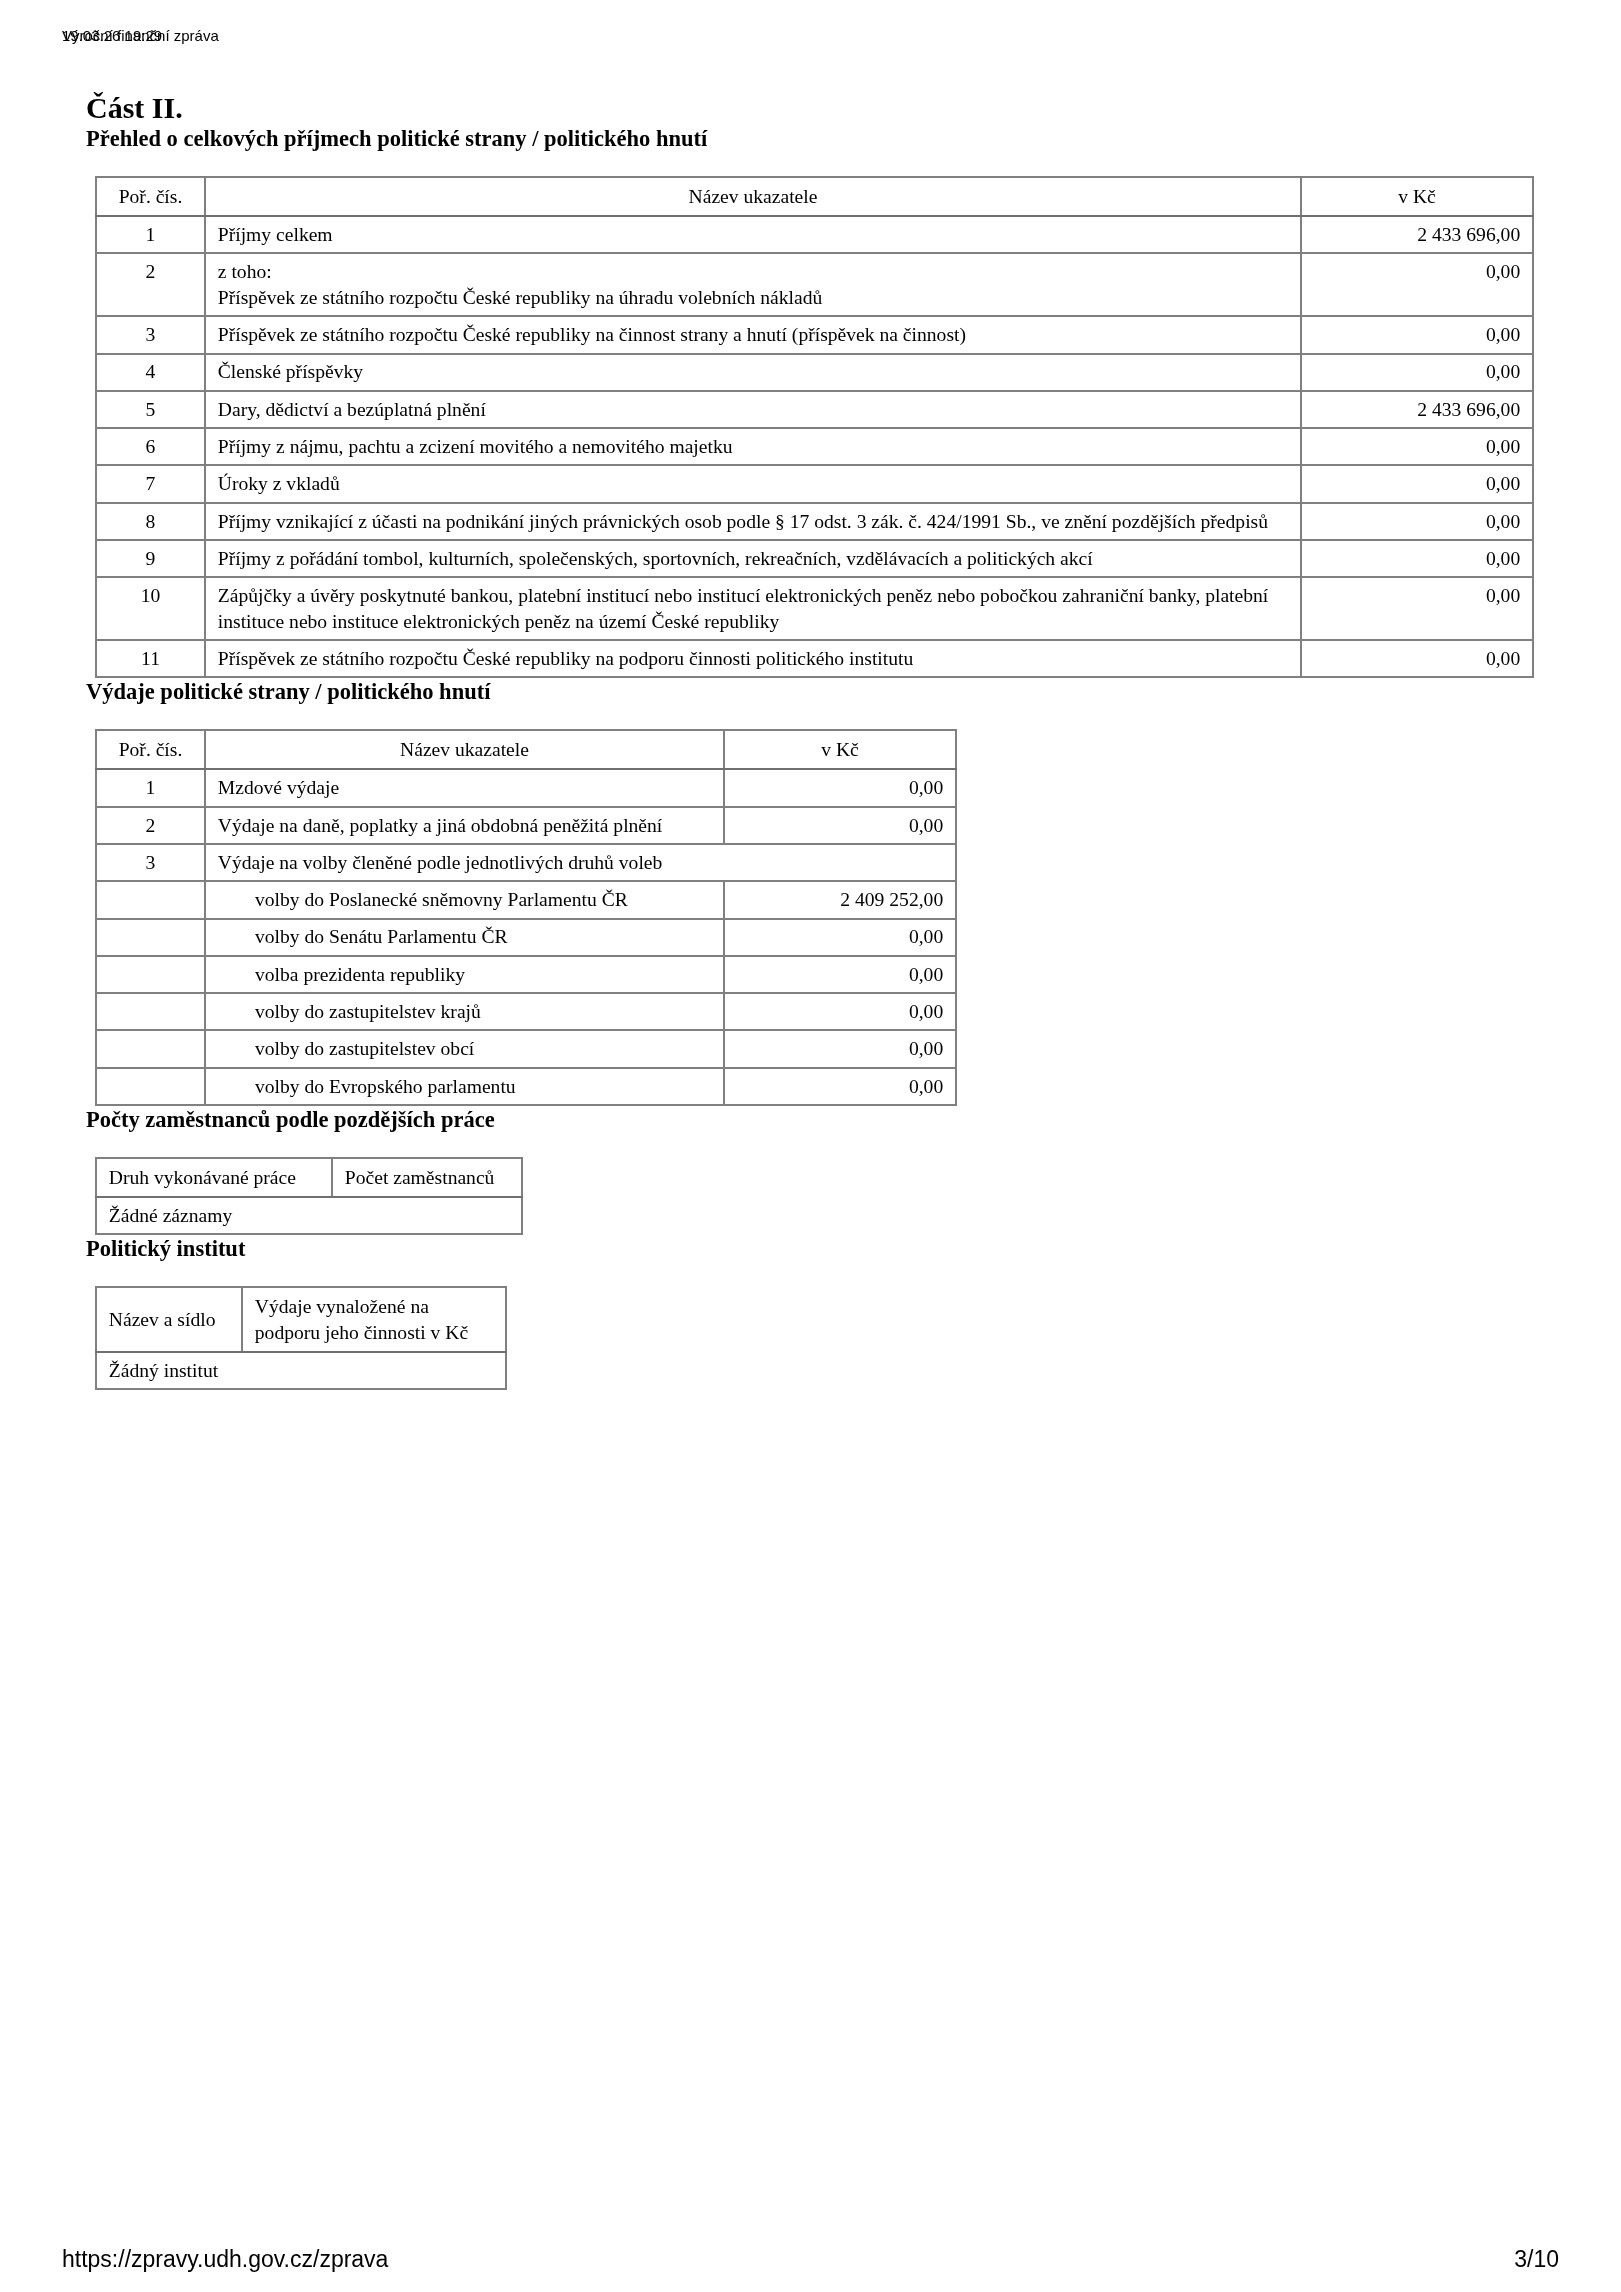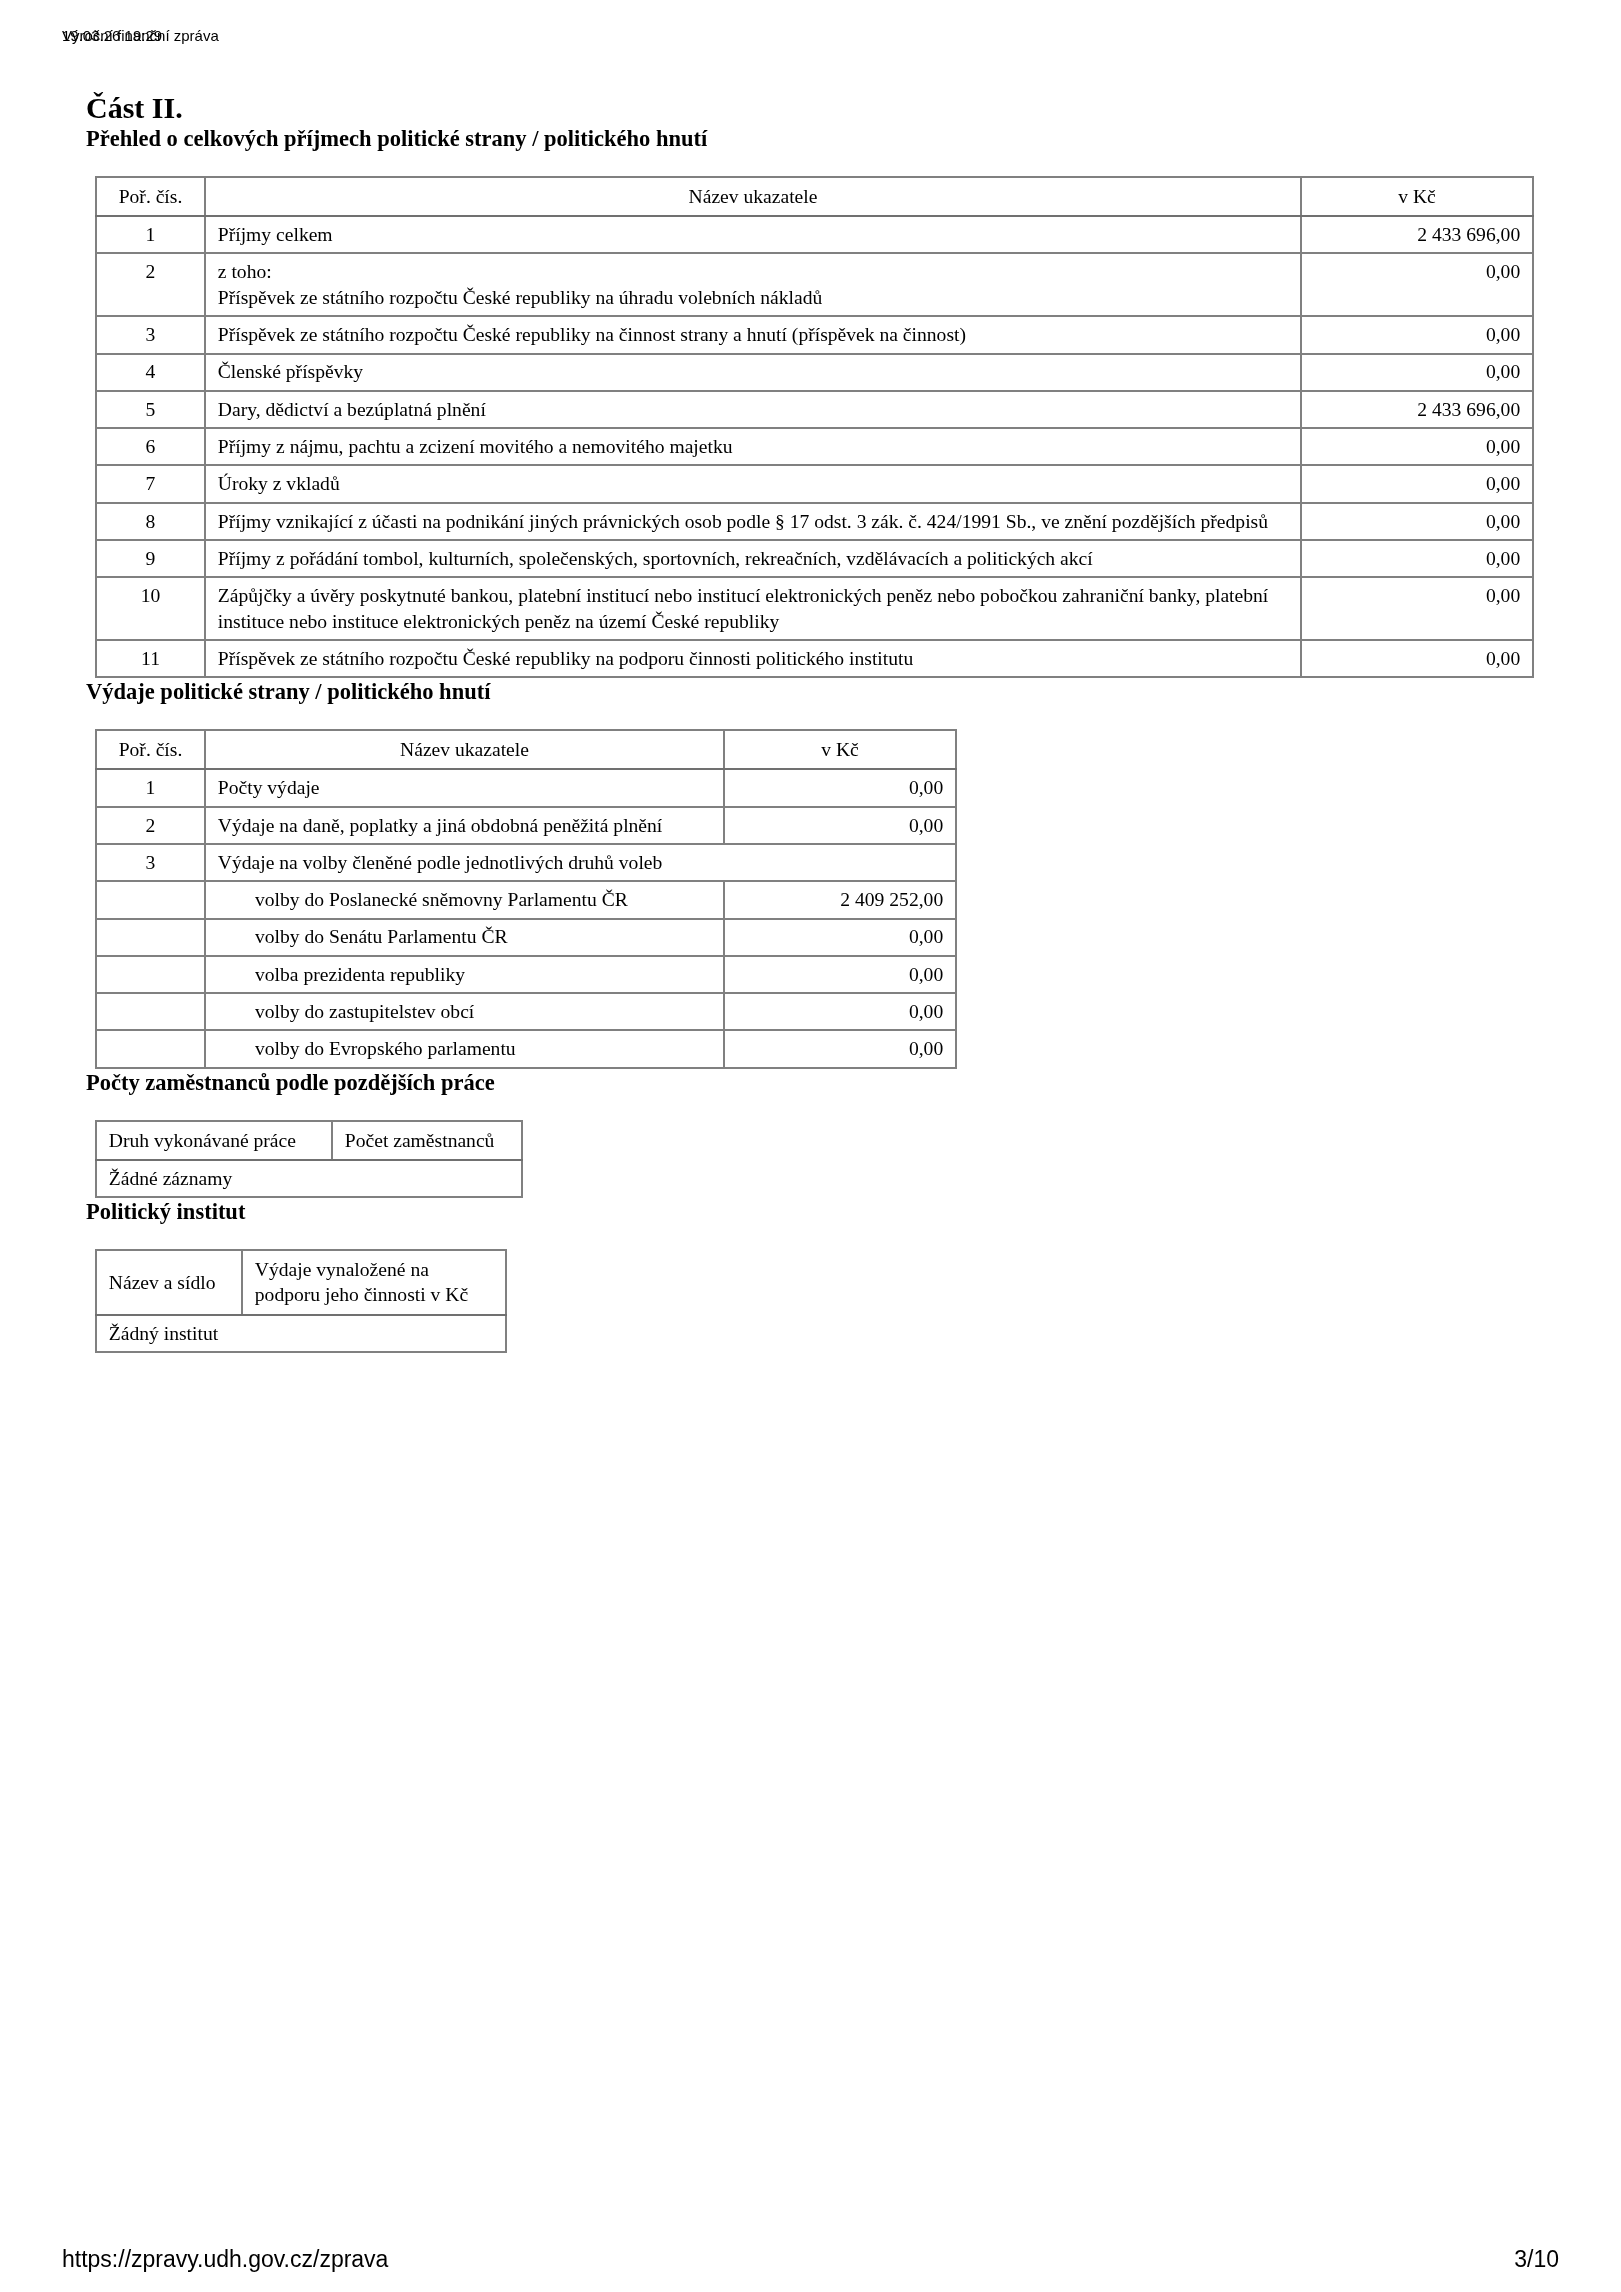--- a/index.html
+++ b/index.html
@@ -173,21 +173,21 @@
     <thead>
       <tr>
         <th>Poř. čís.</th>
         <th>Název ukazatele</th>
         <th>v Kč</th>
       </tr>
     </thead>
     <tbody>
       <tr>
         <td class="num">1</td>
-        <td class="name">Počty výdaje</td>
+        <td class="name">Mzdové výdaje</td>
         <td class="val">0,00</td>
       </tr>
       <tr>
         <td class="num">2</td>
         <td class="name">Výdaje na daně, poplatky a jiná obdobná peněžitá plnění</td>
         <td class="val">0,00</td>
       </tr>
       <tr>
         <td class="num">3</td>
         <td class="name" colspan="2">Výdaje na volby členěné podle jednotlivých druhů voleb</td>
@@ -198,20 +198,25 @@
         <td class="val">2&nbsp;409&nbsp;252,00</td>
       </tr>
       <tr>
         <td class="num"></td>
         <td class="name indent">volby do Senátu Parlamentu ČR</td>
         <td class="val">0,00</td>
       </tr>
       <tr>
         <td class="num"></td>
         <td class="name indent">volba prezidenta republiky</td>
+        <td class="val">0,00</td>
+      </tr>
+      <tr>
+        <td class="num"></td>
+        <td class="name indent">volby do zastupitelstev krajů</td>
         <td class="val">0,00</td>
       </tr>
       <tr>
         <td class="num"></td>
         <td class="name indent">volby do zastupitelstev obcí</td>
         <td class="val">0,00</td>
       </tr>
       <tr>
         <td class="num"></td>
         <td class="name indent">volby do Evropského parlamentu</td>

